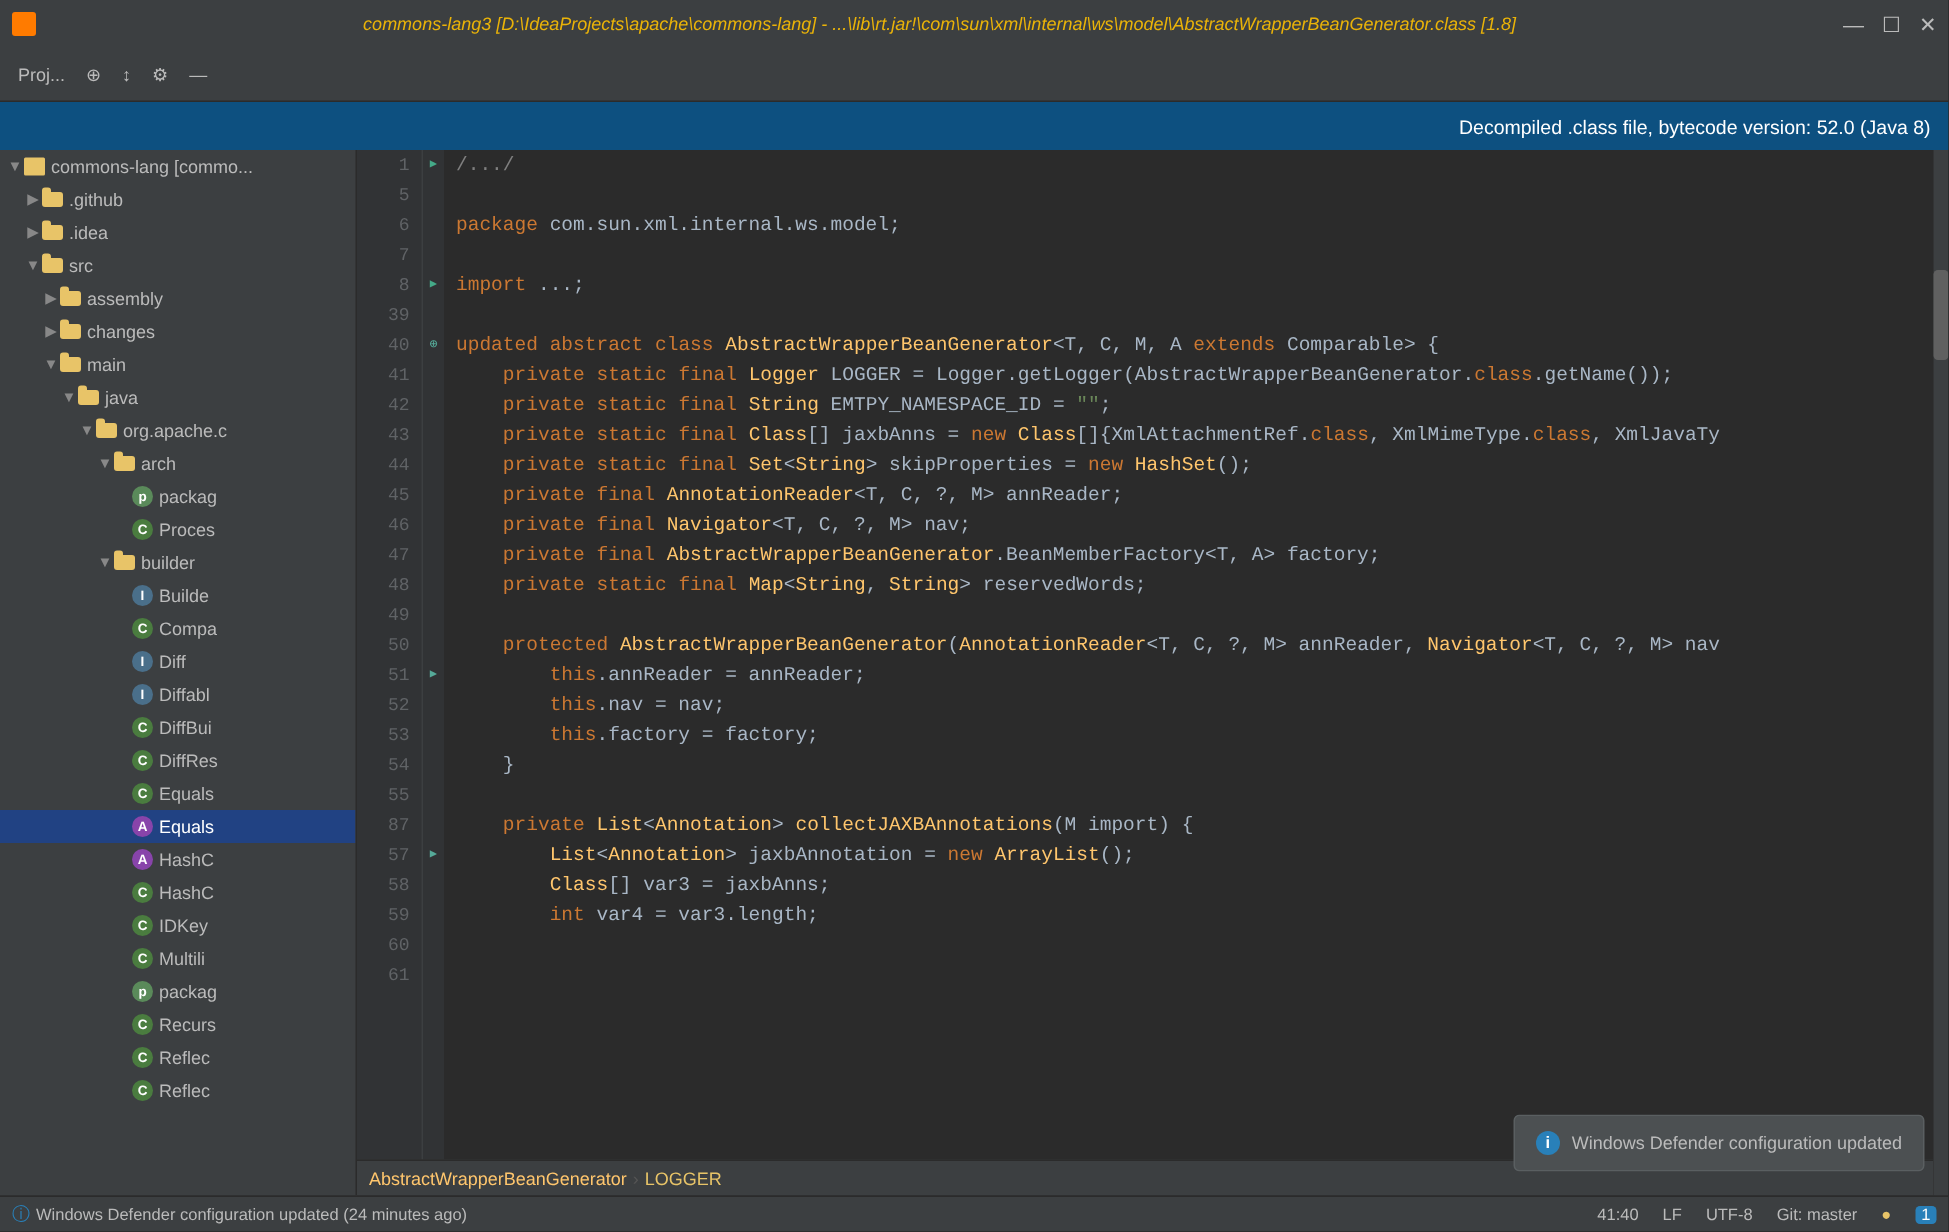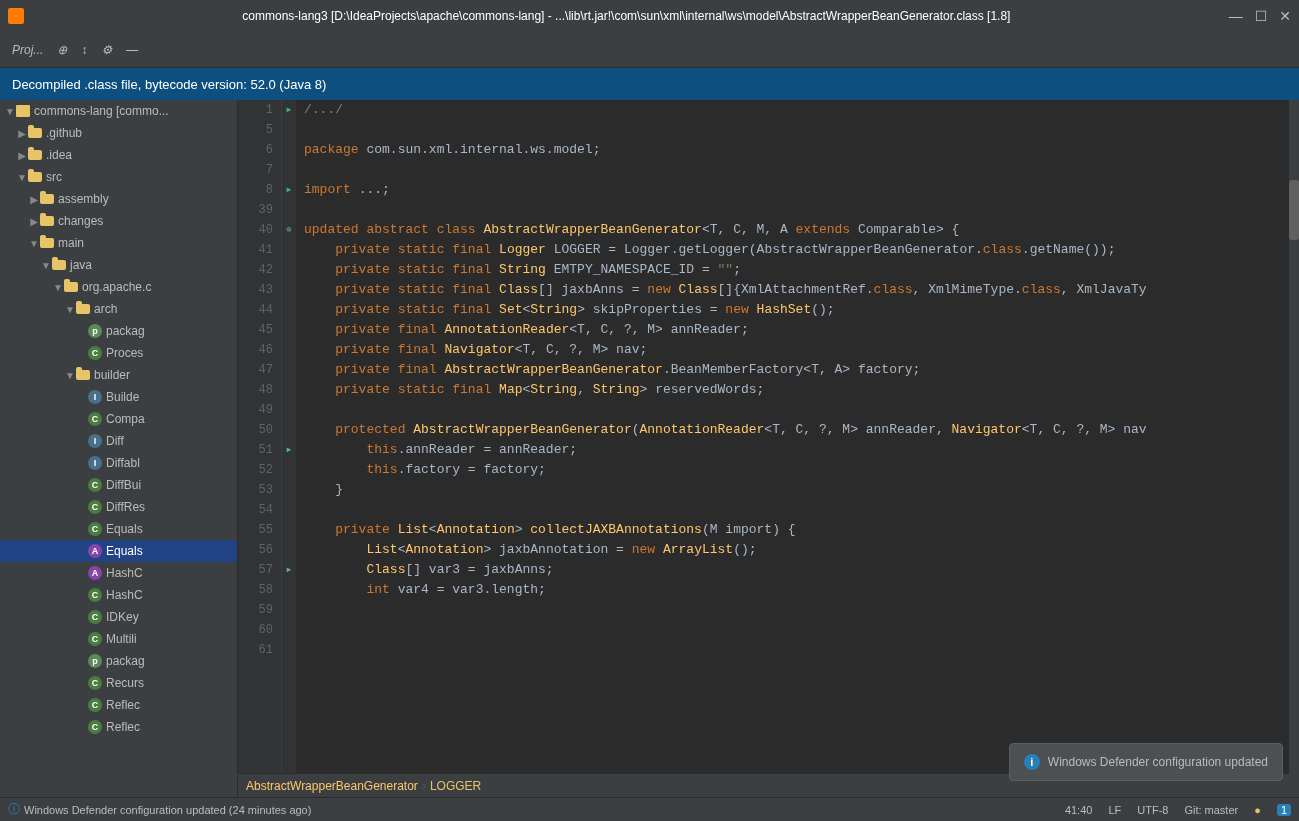--- a/index.html
+++ b/index.html
@@ -28,21 +28,22 @@
     }
     #title-bar-left {
       display: flex;
       align-items: center;
       gap: 6px;
     }
     #title-bar-center {
       flex: 1;
       text-align: center;
       font-size: 12px;
-      color: #ffffff;
+      color: #eab308;
+      font-style: italic;
     }
     #title-bar-controls {
       display: flex;
       gap: 12px;
       font-size: 14px;
     }
     .title-icon {
       width: 16px;
       height: 16px;
       background: #ff7b00;
@@ -67,34 +68,34 @@
       background: transparent;
       border: none;
       color: #bbbbbb;
       font-size: 12px;
       font-family: Arial, sans-serif;
       cursor: pointer;
       display: flex;
       align-items: center;
       gap: 4px;
       border-radius: 2px;
-      font-style: italic;
     }
 
     
     #decompiled-banner {
       height: 32px;
       background: #0d5080;
       display: flex;
       align-items: center;
       padding: 0 12px;
       color: #ffffff;
       font-size: 13px;
       font-family: Arial, sans-serif;
       flex-shrink: 0;
+      justify-content: flex-end;
     }
 
     
     #main-area {
       display: flex;
       flex: 1;
       overflow: hidden;
     }
 
     
@@ -548,21 +549,21 @@
         <span class="ln">46</span>
         <span class="ln">47</span>
         <span class="ln">48</span>
         <span class="ln">49</span>
         <span class="ln">50</span>
         <span class="ln">51</span>
         <span class="ln">52</span>
         <span class="ln">53</span>
         <span class="ln">54</span>
         <span class="ln">55</span>
-        <span class="ln">56</span>
+        <span class="ln">87</span>
         <span class="ln">57</span>
         <span class="ln">58</span>
         <span class="ln">59</span>
         <span class="ln">60</span>
         <span class="ln">61</span>
       </div>
 
       <div id="gutter">
         <div class="gutter-marker" style="color:#4a8; font-size:8px;">▶</div>
         <div class="gutter-marker"></div>
@@ -606,20 +607,21 @@
         <span class="code-line">    <span class="kw">private</span> <span class="kw">static</span> <span class="kw">final</span> <span class="type">String</span> <span class="plain">EMTPY_NAMESPACE_ID = </span><span class="str">""</span><span class="plain">;</span></span>
         <span class="code-line">    <span class="kw">private</span> <span class="kw">static</span> <span class="kw">final</span> <span class="type">Class</span><span class="plain">[] jaxbAnns = </span><span class="kw">new</span> <span class="type">Class</span><span class="plain">[]{XmlAttachmentRef.</span><span class="kw">class</span><span class="plain">, XmlMimeType.</span><span class="kw">class</span><span class="plain">, XmlJavaTy</span></span>
         <span class="code-line">    <span class="kw">private</span> <span class="kw">static</span> <span class="kw">final</span> <span class="type">Set</span><span class="plain">&lt;</span><span class="type">String</span><span class="plain">&gt; skipProperties = </span><span class="kw">new</span> <span class="type">HashSet</span><span class="plain">();</span></span>
         <span class="code-line">    <span class="kw">private</span> <span class="kw">final</span> <span class="type">AnnotationReader</span><span class="plain">&lt;T, C, ?, M&gt; annReader;</span></span>
         <span class="code-line">    <span class="kw">private</span> <span class="kw">final</span> <span class="type">Navigator</span><span class="plain">&lt;T, C, ?, M&gt; nav;</span></span>
         <span class="code-line">    <span class="kw">private</span> <span class="kw">final</span> <span class="type">AbstractWrapperBeanGenerator</span><span class="plain">.BeanMemberFactory&lt;T, A&gt; factory;</span></span>
         <span class="code-line">    <span class="kw">private</span> <span class="kw">static</span> <span class="kw">final</span> <span class="type">Map</span><span class="plain">&lt;</span><span class="type">String</span><span class="plain">, </span><span class="type">String</span><span class="plain">&gt; reservedWords;</span></span>
         <span class="code-line"> </span>
         <span class="code-line">    <span class="kw">protected</span> <span class="fn">AbstractWrapperBeanGenerator</span><span class="plain">(</span><span class="type">AnnotationReader</span><span class="plain">&lt;T, C, ?, M&gt; annReader, </span><span class="type">Navigator</span><span class="plain">&lt;T, C, ?, M&gt; nav</span></span>
         <span class="code-line">        <span class="kw">this</span><span class="plain">.annReader = annReader;</span></span>
+        <span class="code-line">        <span class="kw">this</span><span class="plain">.nav = nav;</span></span>
         <span class="code-line">        <span class="kw">this</span><span class="plain">.factory = factory;</span></span>
         <span class="code-line">    <span class="plain">}</span></span>
         <span class="code-line"> </span>
         <span class="code-line">    <span class="kw">private</span> <span class="type">List</span><span class="plain">&lt;</span><span class="type">Annotation</span><span class="plain">&gt; </span><span class="fn">collectJAXBAnnotations</span><span class="plain">(M import) {</span></span>
         <span class="code-line">        <span class="type">List</span><span class="plain">&lt;</span><span class="type">Annotation</span><span class="plain">&gt; jaxbAnnotation = </span><span class="kw">new</span> <span class="type">ArrayList</span><span class="plain">();</span></span>
         <span class="code-line">        <span class="type">Class</span><span class="plain">[] var3 = jaxbAnns;</span></span>
         <span class="code-line">        <span class="kw">int</span> <span class="plain">var4 = var3.length;</span></span>
         <span class="code-line"> </span>
       </div>
 

